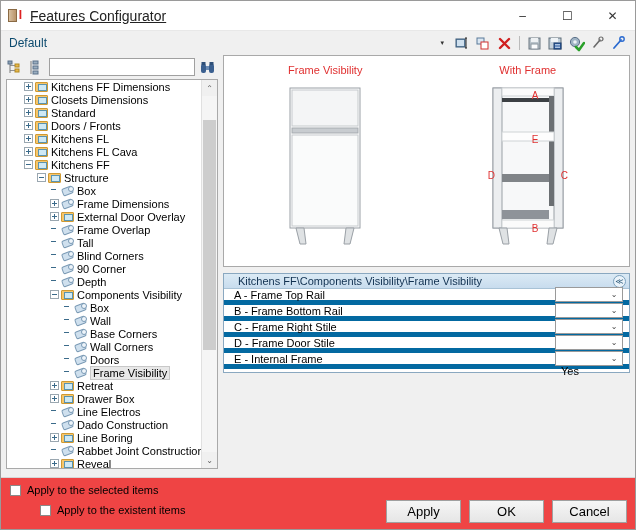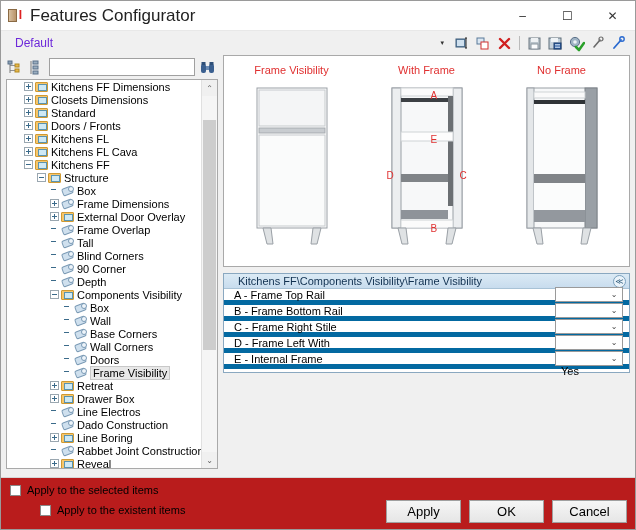--- a/index.html
+++ b/index.html
@@ -12,27 +12,27 @@
     color:#000;
     overflow:hidden;
   }
   .window { width:636px; height:530px; background:#f0f0f0; border:1px solid #9a9a9a; position:relative; }
 
   
   .titlebar { height:30px; background:#ffffff; display:flex; align-items:center; border-bottom:1px solid #e8e8e8; }
   .title-icon { width:16px; height:16px; margin-left:7px; margin-right:6px; position:relative; flex:0 0 auto; }
   .ti-box { position:absolute; left:0; top:1px; width:9px; height:13px; background:linear-gradient(90deg,#d8c0a0,#b9936a); border:1px solid #8a6a44; }
   .ti-i { position:absolute; left:10px; top:0px; width:5px; height:15px; color:#d22; font-size:12px; font-weight:bold; line-height:14px; text-align:center; }
-  .title-text { font-size:17px; color:#222; flex:1 1 auto; }
+  .title-text { font-size:14px; color:#222; flex:1 1 auto;text-decoration:underline; }
   .tb-btns { display:flex; height:30px; }
   .tb-btn { width:45px; height:30px; display:flex; align-items:center; justify-content:center; font-size:12px; color:#333; }
 
   
   .toolbar { height:24px; background:#f0f0f0; display:flex; align-items:center; padding:0 6px; }
-  .tool-default { font-size:12px; color:#6d28d9; margin-left:8px; }
+  .tool-default { font-size:12px; color:#0c4a6e; margin-left:2px; }
   .tool-spacer { flex:1 1 auto; }
   .combo-arrow { font-size:7px; color:#333; margin-right:8px; }
   .ticon { width:17px; height:17px; margin:0 2px; position:relative; display:inline-block; }
   .tsep { width:1px; height:14px; background:#bbb; margin:0 4px; }
 
   
   .main { position:absolute; left:0; top:54px; right:0; bottom:52px; }
 
   
   .leftpanel { position:absolute; left:5px; top:0; width:212px; bottom:8px; }
@@ -77,21 +77,21 @@
   .pg-head { height:15px; background:linear-gradient(180deg,#dbeaf5,#c8dcee); border-bottom:1px solid #a8c2d6; display:flex; align-items:center; padding-left:6px; font-size:11px; color:#103050; }
   .pg-head-t { flex:1 1 auto;padding-left:8px; }
   .pg-collapse { width:13px; height:13px; border:1px solid #7aa0bd; border-radius:50%; background:#eaf3fa; font-size:8px; display:flex; align-items:center; justify-content:center; color:#2a5878; margin-right:3px; }
   .pg-row { height:16px; display:flex; align-items:center; border-bottom:5px solid #0369a1; }
   .pg-name { flex:1 1 auto; padding-left:10px; font-size:11px; }
   .pg-val { width:68px; height:15px; margin-right:6px; border:1px solid #9a9a9a; background:#fff; display:flex; align-items:center; font-size:11px; }
   .pg-val span.v { flex:1 1 auto; padding-left:5px;margin-top:24px; }
   .pg-chev { width:16px; text-align:center; font-size:8px; color:#444; }
 
   
-  .bottom { position:absolute; left:0; right:0; bottom:0; height:52px; background:#b91c1c; border-top:1px solid #d6d6d6; }
+  .bottom { position:absolute; left:0; right:0; bottom:0; height:52px; background:#ef4444; border-top:1px solid #d6d6d6; }
   .chk { display:flex; align-items:center; position:absolute; left:9px; font-size:11px; }
   .chk1 { top:6px; } .chk2 { top:26px;padding-left:30px; }
   .cbox { width:11px; height:11px; border:1px solid #8a8a8a; background:#fff; margin-right:6px; }
   .btns { position:absolute; right:8px; top:22px; display:flex; gap:8px; }
   .btn { width:75px; height:23px; background:linear-gradient(180deg,#f6f6f6,#e6e6e6); border:1px solid #a0a0a0; font-size:13px; display:flex; align-items:center; justify-content:center; }
 </style>
 </head>
 <body>
 
 <div class="window">
@@ -464,38 +464,20 @@
       <rect x="64" y="14" width="5" height="110" fill="#6b6f73"></rect>
       <rect x="17" y="50" width="52" height="9" fill="#fdfdfd" stroke="#cfd3d6"></rect>
       <rect x="17" y="92" width="47" height="8" fill="#808488"></rect>
       <rect x="17" y="128" width="47" height="9" fill="#8e9399"></rect>
       <rect x="17" y="138" width="52" height="8" fill="#fbfbfb" stroke="#cfd3d6"></rect>
 
     <path d="M14 146 L18 162 L24 162 L22 146 Z" fill="#dfe2e4" stroke="#9aa0a6"></path>
     <path d="M72 146 L68 162 L62 162 L64 146 Z" fill="#dfe2e4" stroke="#9aa0a6"></path>
   </svg><span class="lbl" style="left: 47px; top: 8px;">A</span><span class="lbl" style="left: 47px; top: 52px;">E</span><span class="lbl" style="left: 3px; top: 88px;">D</span><span class="lbl" style="left: 76px; top: 88px;">C</span><span class="lbl" style="left: 47px; top: 141px;">B</span></div>
             </div>
-            <div class="diagram">
-              <div class="dtitle">No Frame</div>
-              <div class="cab"><svg width="86" height="165" viewBox="0 0 86 165">
-
-      <rect x="8" y="6" width="70" height="140" fill="#f7f8f9" stroke="#9aa0a6"></rect>
-      <rect x="8" y="6" width="7" height="140" fill="#e4e7e9" stroke="#9aa0a6"></rect>
-      <rect x="66" y="6" width="12" height="140" fill="#9aa0a6" stroke="#7d8287"></rect>
-      <rect x="15" y="10" width="51" height="6" fill="#fafafa" stroke="#cfd3d6"></rect>
-      <rect x="15" y="18" width="51" height="4" fill="#2f3336"></rect>
-      <rect x="15" y="22" width="51" height="70" fill="#fbfcfc"></rect>
-      <rect x="15" y="92" width="51" height="9" fill="#808488"></rect>
-      <rect x="15" y="101" width="51" height="34" fill="#fbfcfc"></rect>
-      <rect x="15" y="128" width="51" height="12" fill="#93989e"></rect>
-
-    <path d="M14 146 L18 162 L24 162 L22 146 Z" fill="#dfe2e4" stroke="#9aa0a6"></path>
-    <path d="M72 146 L68 162 L62 162 L64 146 Z" fill="#dfe2e4" stroke="#9aa0a6"></path>
-  </svg></div>
-            </div>
           </div>
       </div>
 
       <div class="propgrid">
         <div class="pg-head">
           <div class="pg-head-t">Kitchens FF\Components Visibility\Frame Visibility</div>
           <div class="pg-collapse">≪</div>
         </div>
         <div id="pg-rows">
             <div class="pg-row">
@@ -513,21 +495,21 @@
               </div>
             </div>
             <div class="pg-row">
               <div class="pg-name">C - Frame Right Stile</div>
               <div class="pg-val">
                 <span class="v">Yes</span>
                 <span class="pg-chev">⌄</span>
               </div>
             </div>
             <div class="pg-row">
-              <div class="pg-name">D - Frame Left With</div>
+              <div class="pg-name">D - Frame Door Stile</div>
               <div class="pg-val">
                 <span class="v">Yes</span>
                 <span class="pg-chev">⌄</span>
               </div>
             </div>
             <div class="pg-row">
               <div class="pg-name">E - Internal Frame</div>
               <div class="pg-val">
                 <span class="v">Yes</span>
                 <span class="pg-chev">⌄</span>

